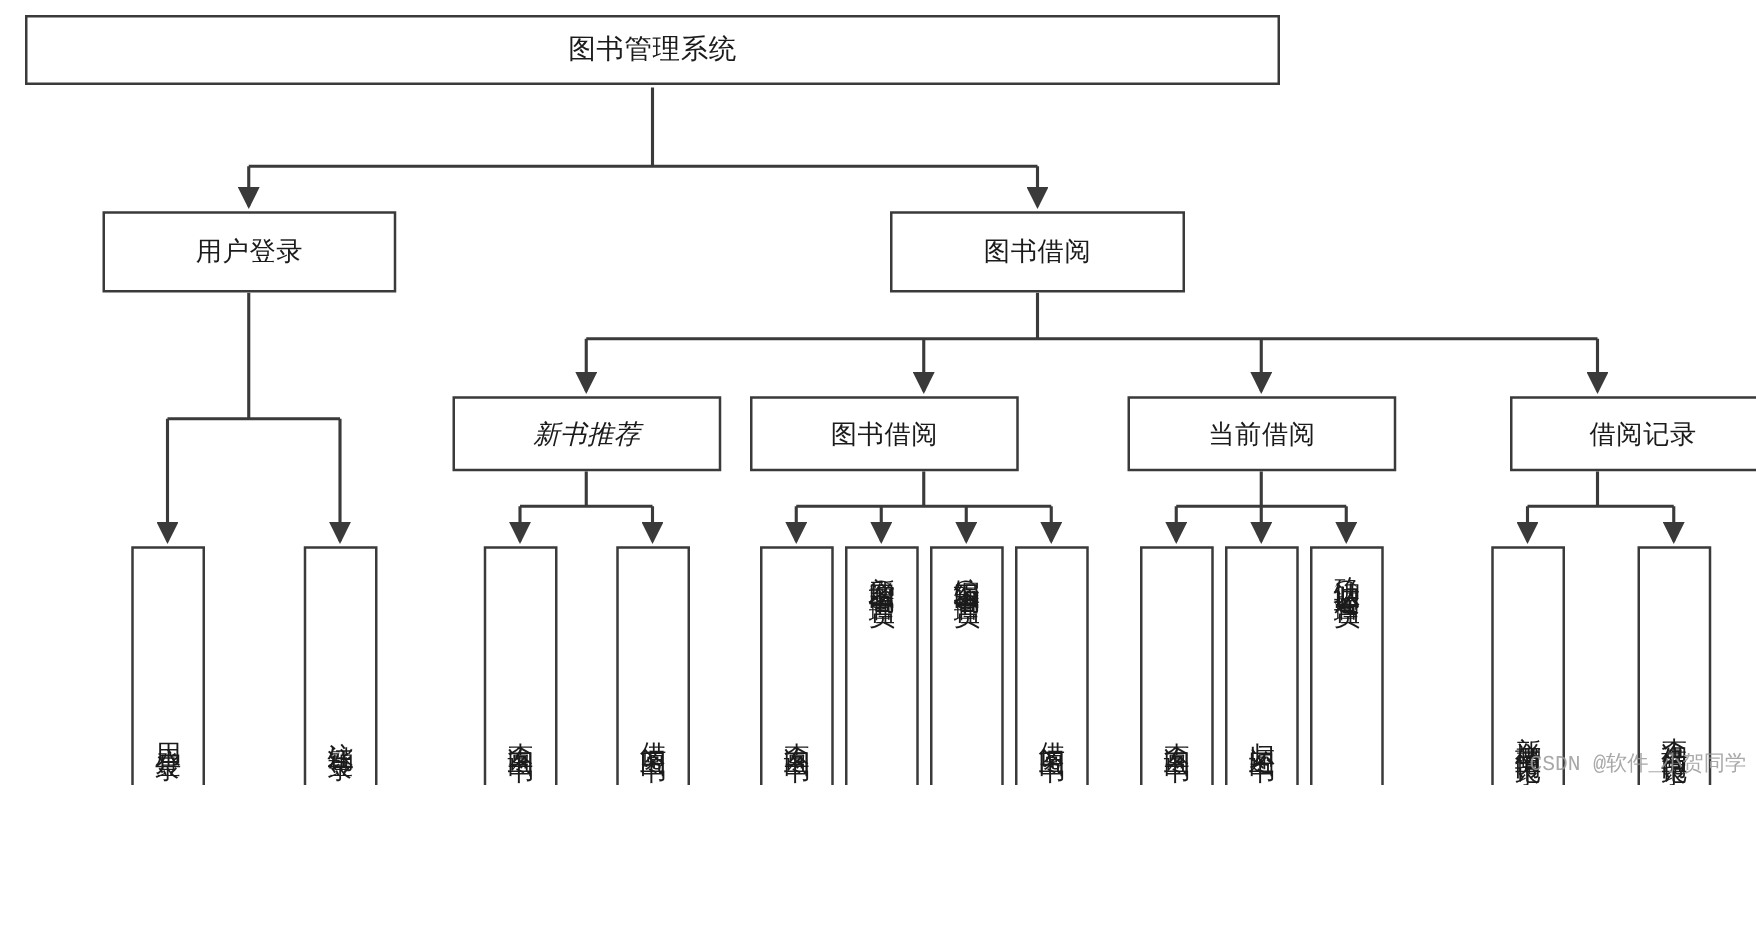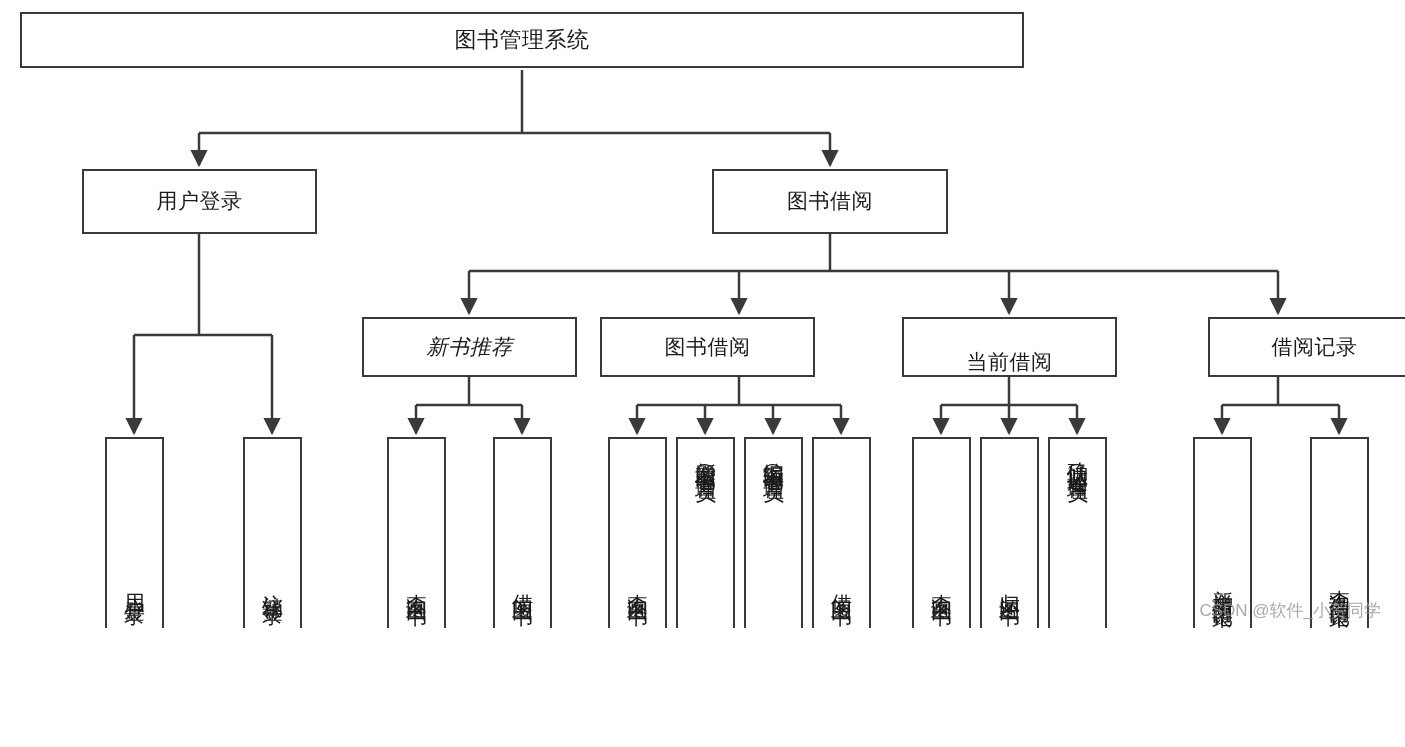--- a/index.html
+++ b/index.html
@@ -66,28 +66,28 @@
     max-height: 100%;
   }
   .v-node.tall .label {
     letter-spacing: 3px;
   }
   .v-node.top-align {
     align-items: flex-start;
   }
   #watermark {
     position: absolute;
-    right: 24px;
+    right: 8px;
     bottom: 6px;
     font-size: 17px;
     color: #9a9a9a;
     opacity: 0.85;
     z-index: 5;
     white-space: nowrap;
-    font-family: Liberation Sans, sans-serif;
+    font-family: Liberation Mono, monospace;
   }
 </style>
 </head>
 <body>
 
 <div id="canvas">
 
   <svg id="edges" viewBox="0 0 1405 747" width="1405" height="747" xmlns="http://www.w3.org/2000/svg">
     <defs>
       <marker id="arrow" viewBox="0 0 12 12" refX="10.5" refY="6" markerWidth="7" markerHeight="7" orient="auto-start-reverse">
@@ -148,21 +148,21 @@
   <div class="node h-node" style="left:712px; top:169px; width:236px; height:65px;">
     <span class="label">图书借阅</span>
   </div>
 
   <div class="node h-node" style="left:362px; top:317px; width:215px; height:60px;font-style:italic;">
     <span class="label">新书推荐</span>
   </div>
   <div class="node h-node" style="left:600px; top:317px; width:215px; height:60px;">
     <span class="label">图书借阅</span>
   </div>
-  <div class="node h-node" style="left:902px; top:317px; width:215px; height:60px;align-items:flex-end;">
+  <div class="node h-node" style="left:902px; top:317px; width:215px; height:60px;">
     <span class="label">当前借阅</span>
   </div>
   <div class="node h-node" style="left:1172px; top:317px; width:213px; height:60px;margin-left:36px;">
     <span class="label">借阅记录</span>
   </div>
 
   <div class="node v-node" style="left:105px; top:437px; width:59px; height:296px;">
     <span class="label">用户登录</span>
   </div>
   <div class="node v-node" style="left:243px; top:437px; width:59px; height:296px;">

